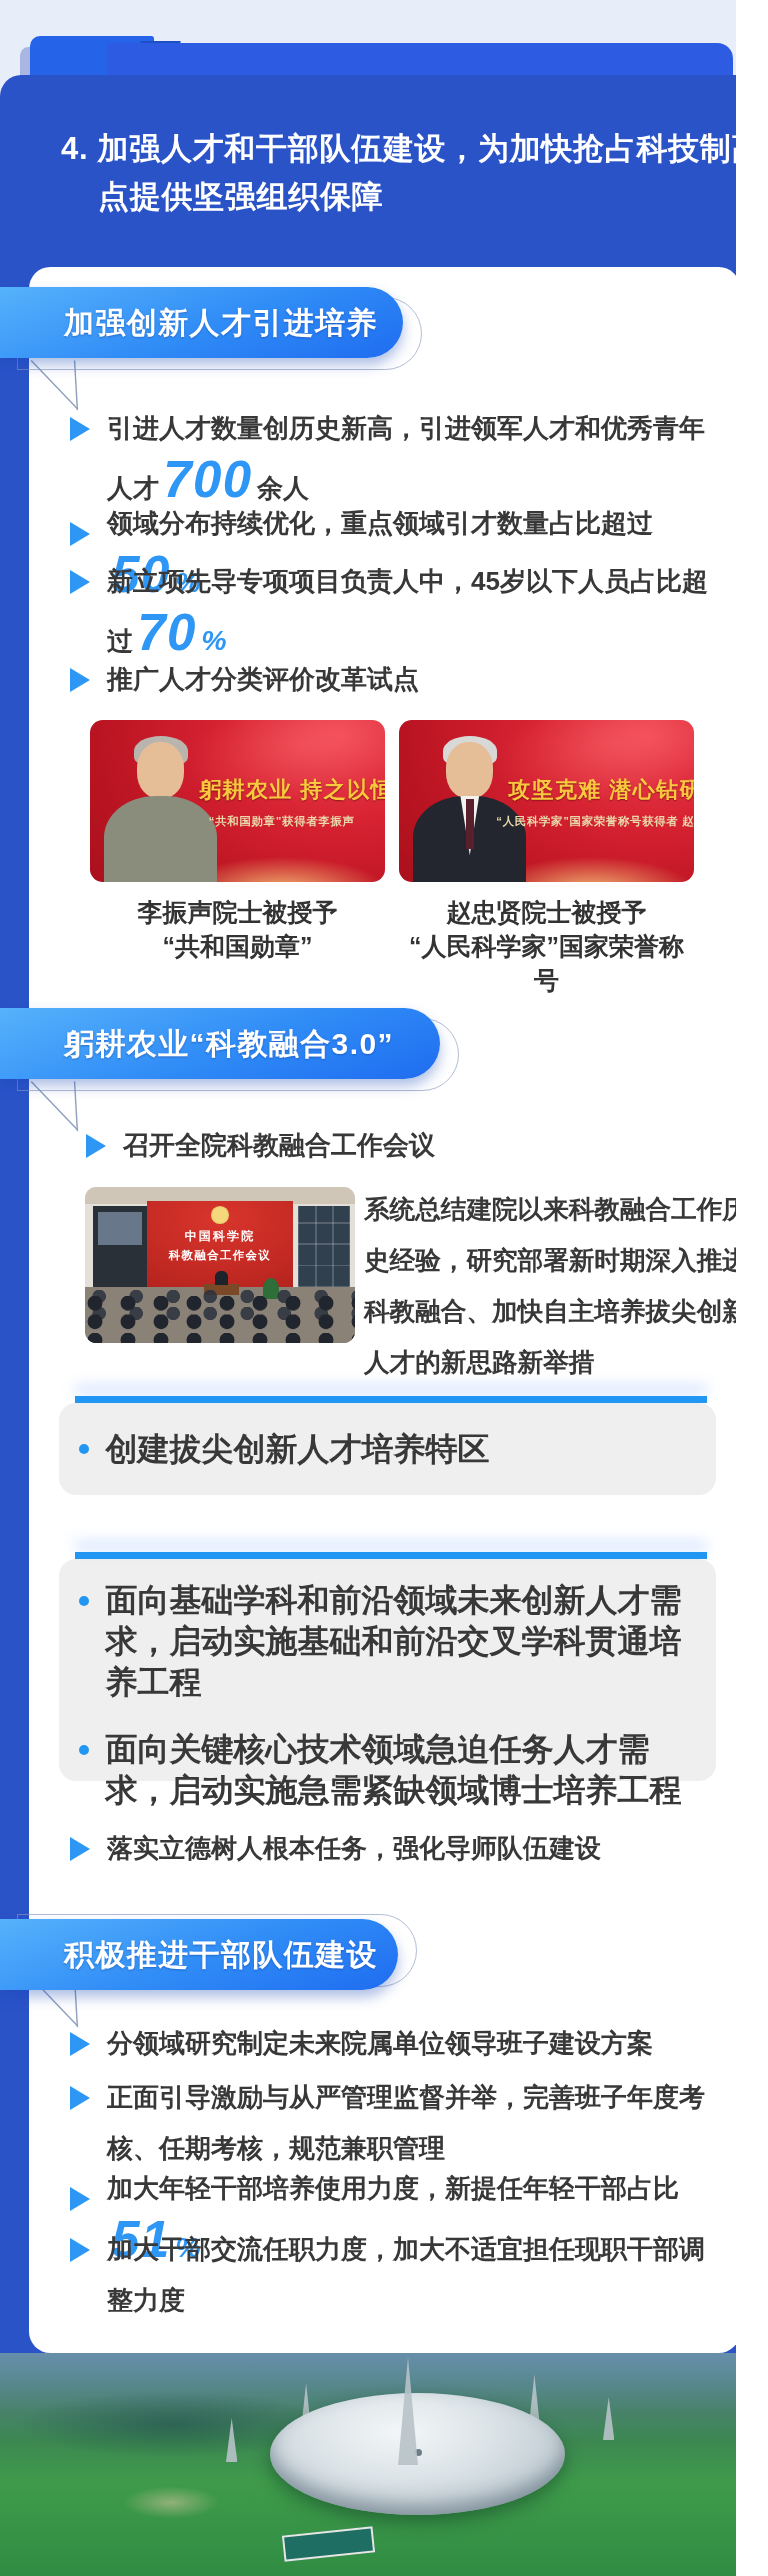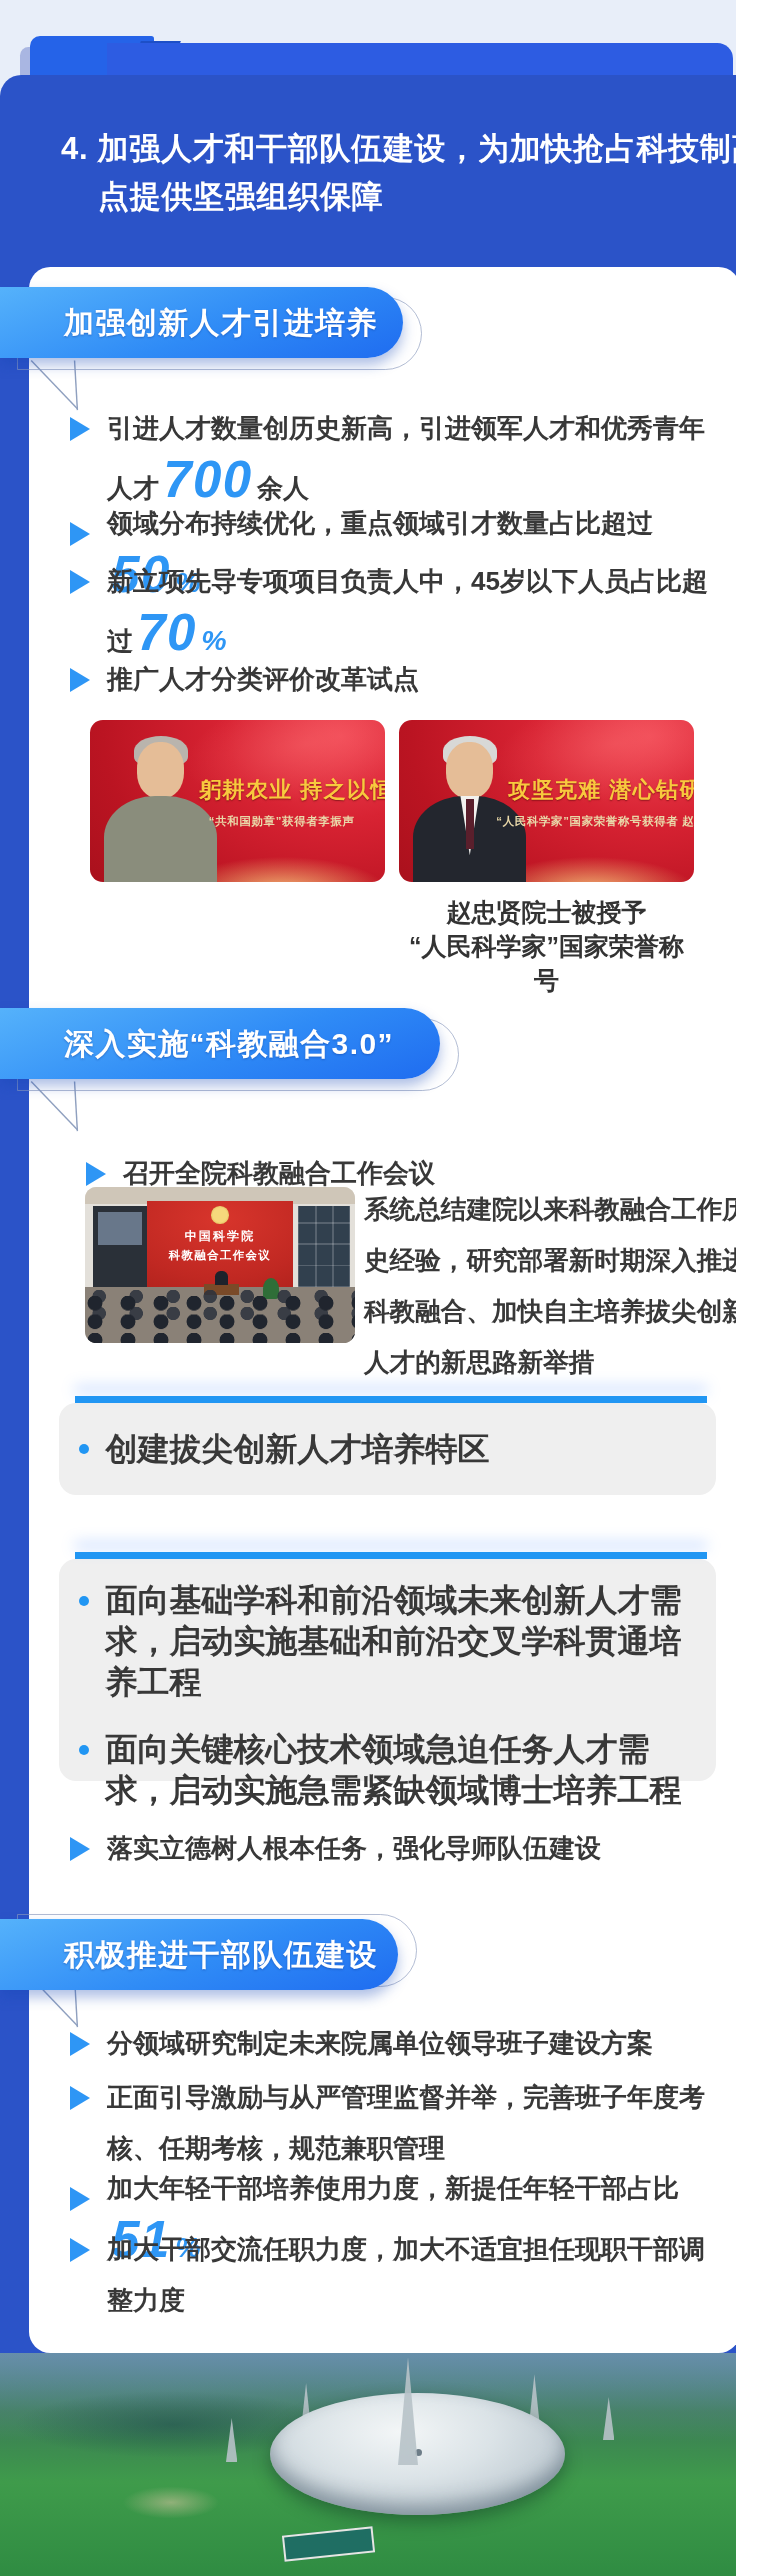--- a/index.html
+++ b/index.html
@@ -196,35 +196,39 @@
       <div class="p-hair" style="background:#d8d8d6;"></div>
       <div class="p-head"></div>
       <div class="p-body"></div>
       <div class="p-shirt"></div>
       <div class="p-tie"></div>
     </div>
     <div class="slogan">攻坚克难 潜心钻研</div>
     <div class="subline">“人民科学家”国家荣誉称号获得者 赵忠贤</div>
   </div>
 
+  <div class="honor-caption" style="left:90px;top:895px;">
+    <div>李振声院士被授予</div>
+    <div>“共和国勋章”</div>
+  </div>
   <div class="honor-caption" style="left:399px;top:895px;">
     <div>赵忠贤院士被授予</div>
     <div>“人民科学家”国家荣誉称号</div>
   </div>
 
   <div class="badge-ghost" style="top:1018px;left:17px;width:440px;"></div>
   <div class="badge" style="top:1008px;width:440px;">
-    <span class="badge-label">深入实施“科教融合3.0”</span>
+    <span class="badge-label">躬耕农业“科教融合3.0”</span>
   </div>
   <svg class="badge-tail" style="left:28.5px;top:1080px;" width="57" height="54" viewBox="0 0 80 76">
     <line x1="3" y1="2" x2="68" y2="70" stroke="#8fa0bf" stroke-width="2"></line>
     <line x1="64" y1="2" x2="68" y2="72" stroke="#8fa0bf" stroke-width="2"></line>
   </svg>
 
-  <div class="bullet" style="top:1148px;padding-left:16px;">
+  <div class="bullet" style="top:1120px;padding-left:16px;">
     <span class="tri"></span>
     <div class="btext">
       <span>召开全院科教融合工作会议</span>
     </div>
   </div>
 
   <div class="conf-photo">
     <div class="conf-ceiling"></div>
     <div class="conf-screen-left">
       <div class="feed"></div>

